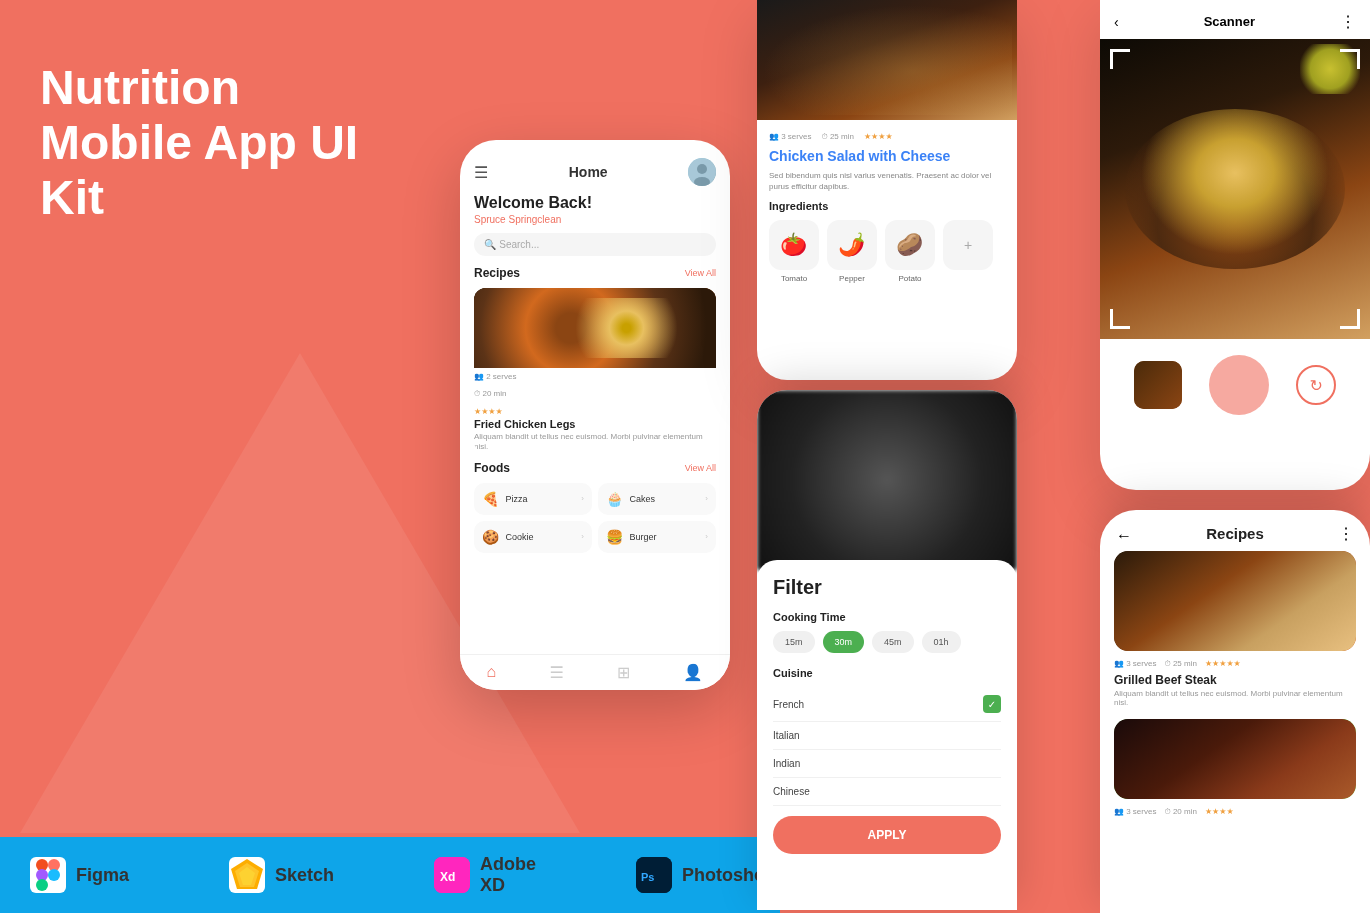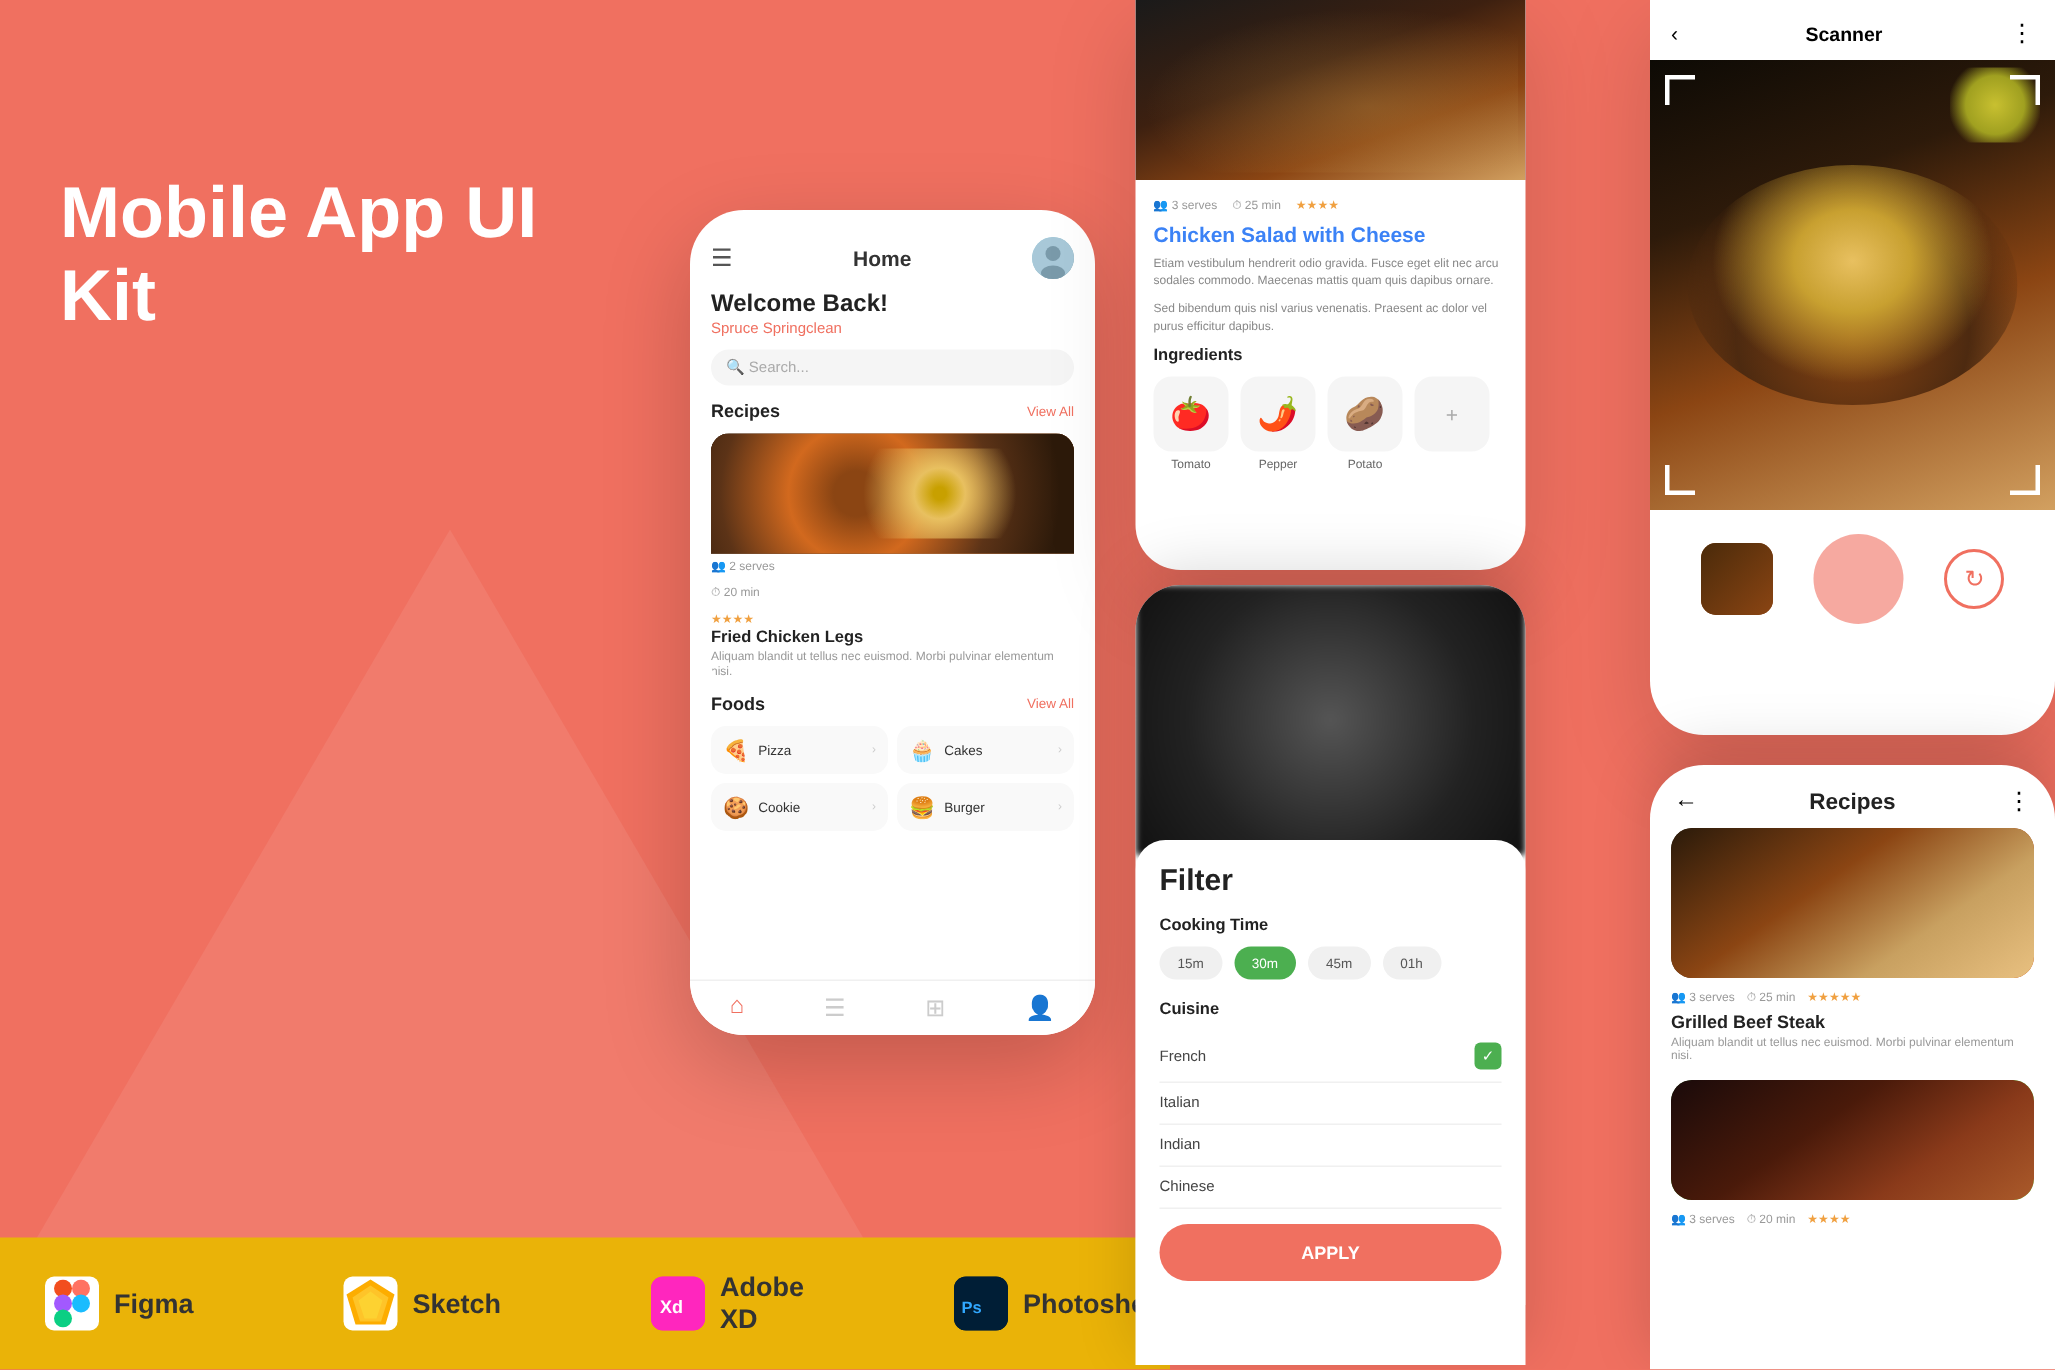--- a/index.html
+++ b/index.html
@@ -41,22 +41,22 @@
       line-height: 1.15;
       margin-top: 20px;
     }
 
     
     .bottom-bar {
       position: absolute;
       bottom: 0;
       left: 0;
       width: 780px;
-      height: 88px;
-      background: #eab308;
+      height: 76px;
+      background: #0ea5e9;
       display: flex;
       align-items: center;
       padding: 0 30px;
       gap: 40px;
       border-radius: 0 20px 0 0;
     }
 
     .tool-item {
       display: flex;
       align-items: center;
@@ -601,21 +601,21 @@
       margin: 0 10px;
     }
   </style>
 </head>
 <body>
 
 <div class="bg-triangle"></div>
 
 <div class="left-panel">
   <div class="main-title">
-    <br>
+    <span>Nutrition</span><br>
     <span>Mobile App UI Kit</span>
   </div>
 </div>
 
 <div class="bottom-bar">
 
   <div class="tool-item">
     <div class="tool-icon figma">
       <svg width="24" height="32" viewBox="0 0 24 32">
         <rect x="0" y="0" width="12" height="12" rx="6" fill="#F24E1E"></rect>
@@ -744,21 +744,20 @@
     <div style="position:absolute;width:100%;height:100%;background:linear-gradient(160deg,#1a1a1a 0%,#3d2010 40%,#8B4513 70%,#d2a060 100%);"></div>
     <div style="position:absolute;top:5px;left:5px;right:5px;bottom:5px;background:radial-gradient(ellipse at 60% 60%, rgba(200,160,80,0.3) 0%, transparent 70%);"></div>
   </div>
   <div class="detail-content">
     <div class="detail-meta">
       <span>👥 <span>3 serves</span></span>
       <span>⏱ <span>25 min</span></span>
       <span class="stars">★★★★</span>
     </div>
     <div class="detail-title">Chicken Salad with Cheese</div>
-    <div class="detail-desc">Etiam vestibulum hendrerit odio gravida. Fusce eget elit nec arcu sodales commodo. Maecenas mattis quam quis dapibus ornare.</div>
     <div class="detail-desc">Sed bibendum quis nisl varius venenatis. Praesent ac dolor vel purus efficitur dapibus.</div>
     <div class="ingredients-title">Ingredients</div>
     <div class="ingredients-row">
       <div class="ingredient-item">
         <div class="ingredient-circle">🍅</div>
         <div>Tomato</div>
       </div>
       <div class="ingredient-item">
         <div class="ingredient-circle">🌶️</div>
         <div>Pepper</div>

